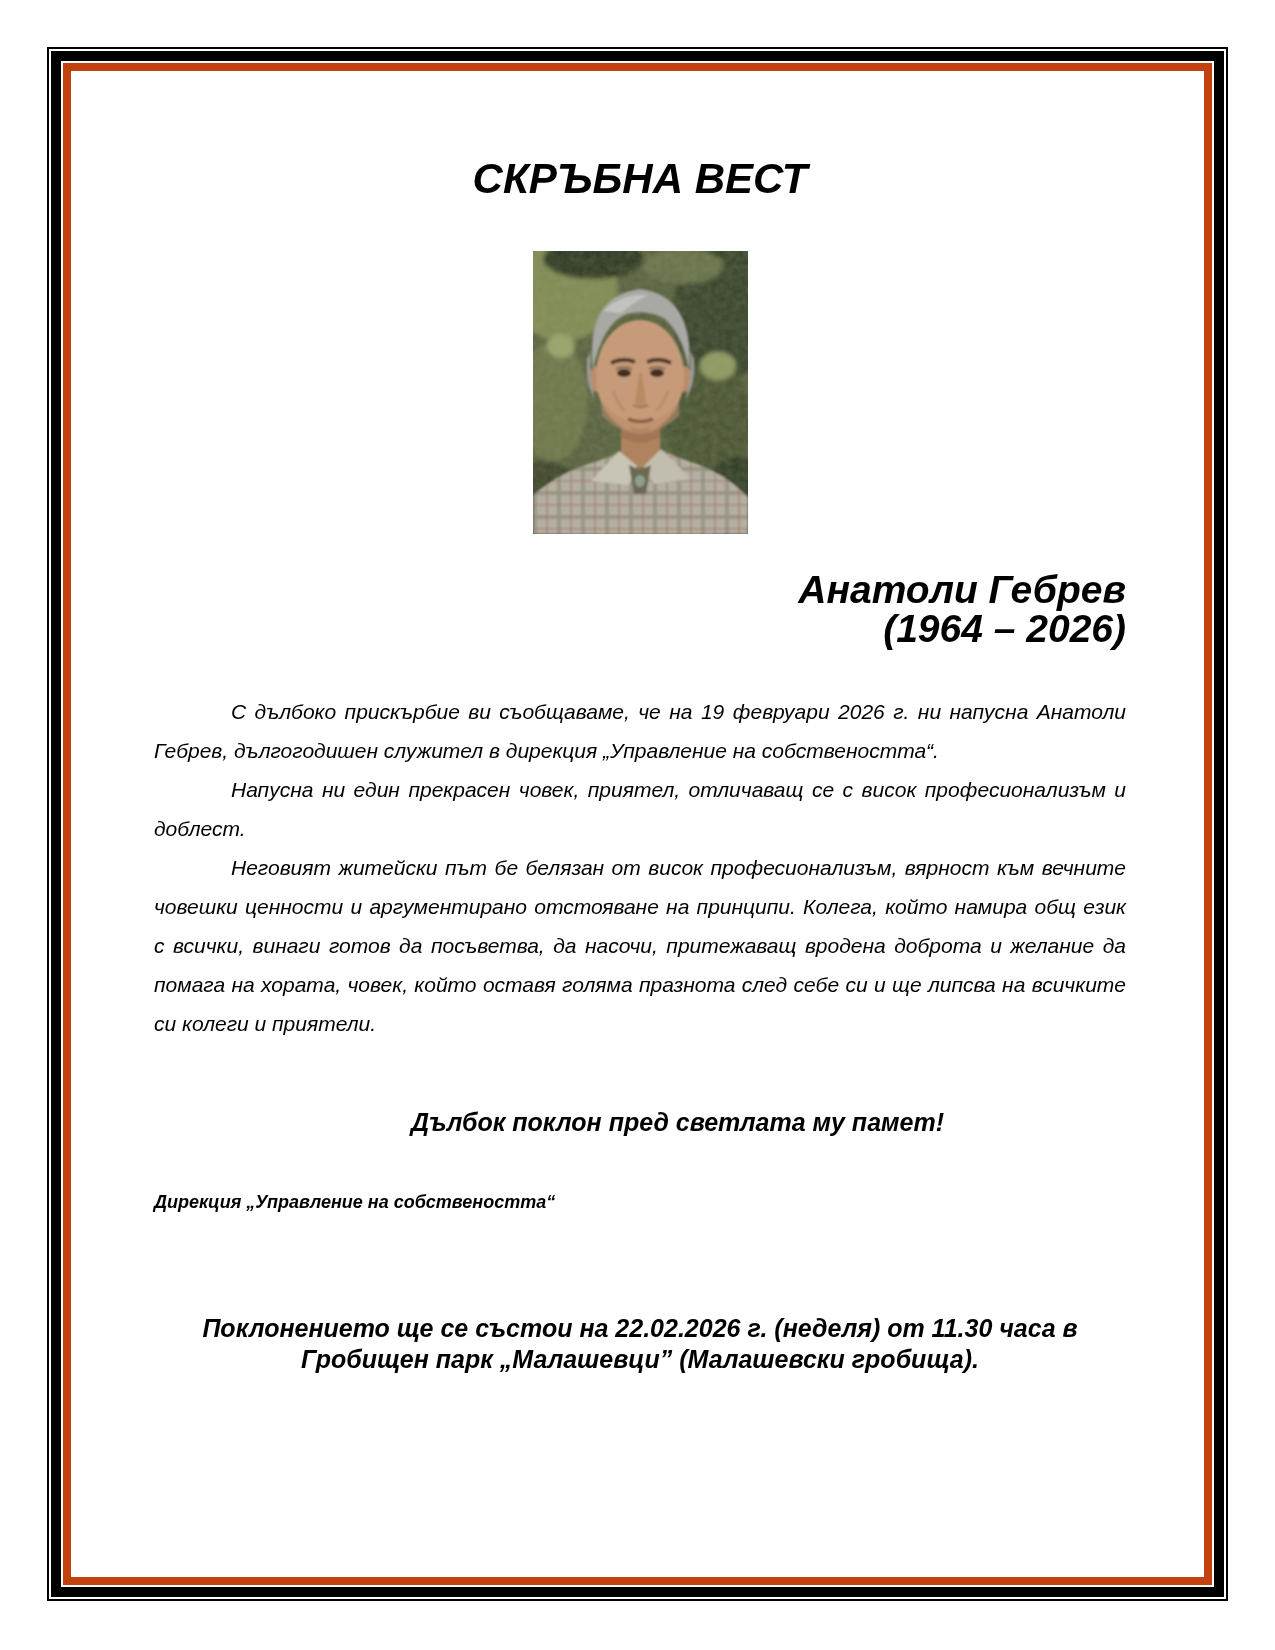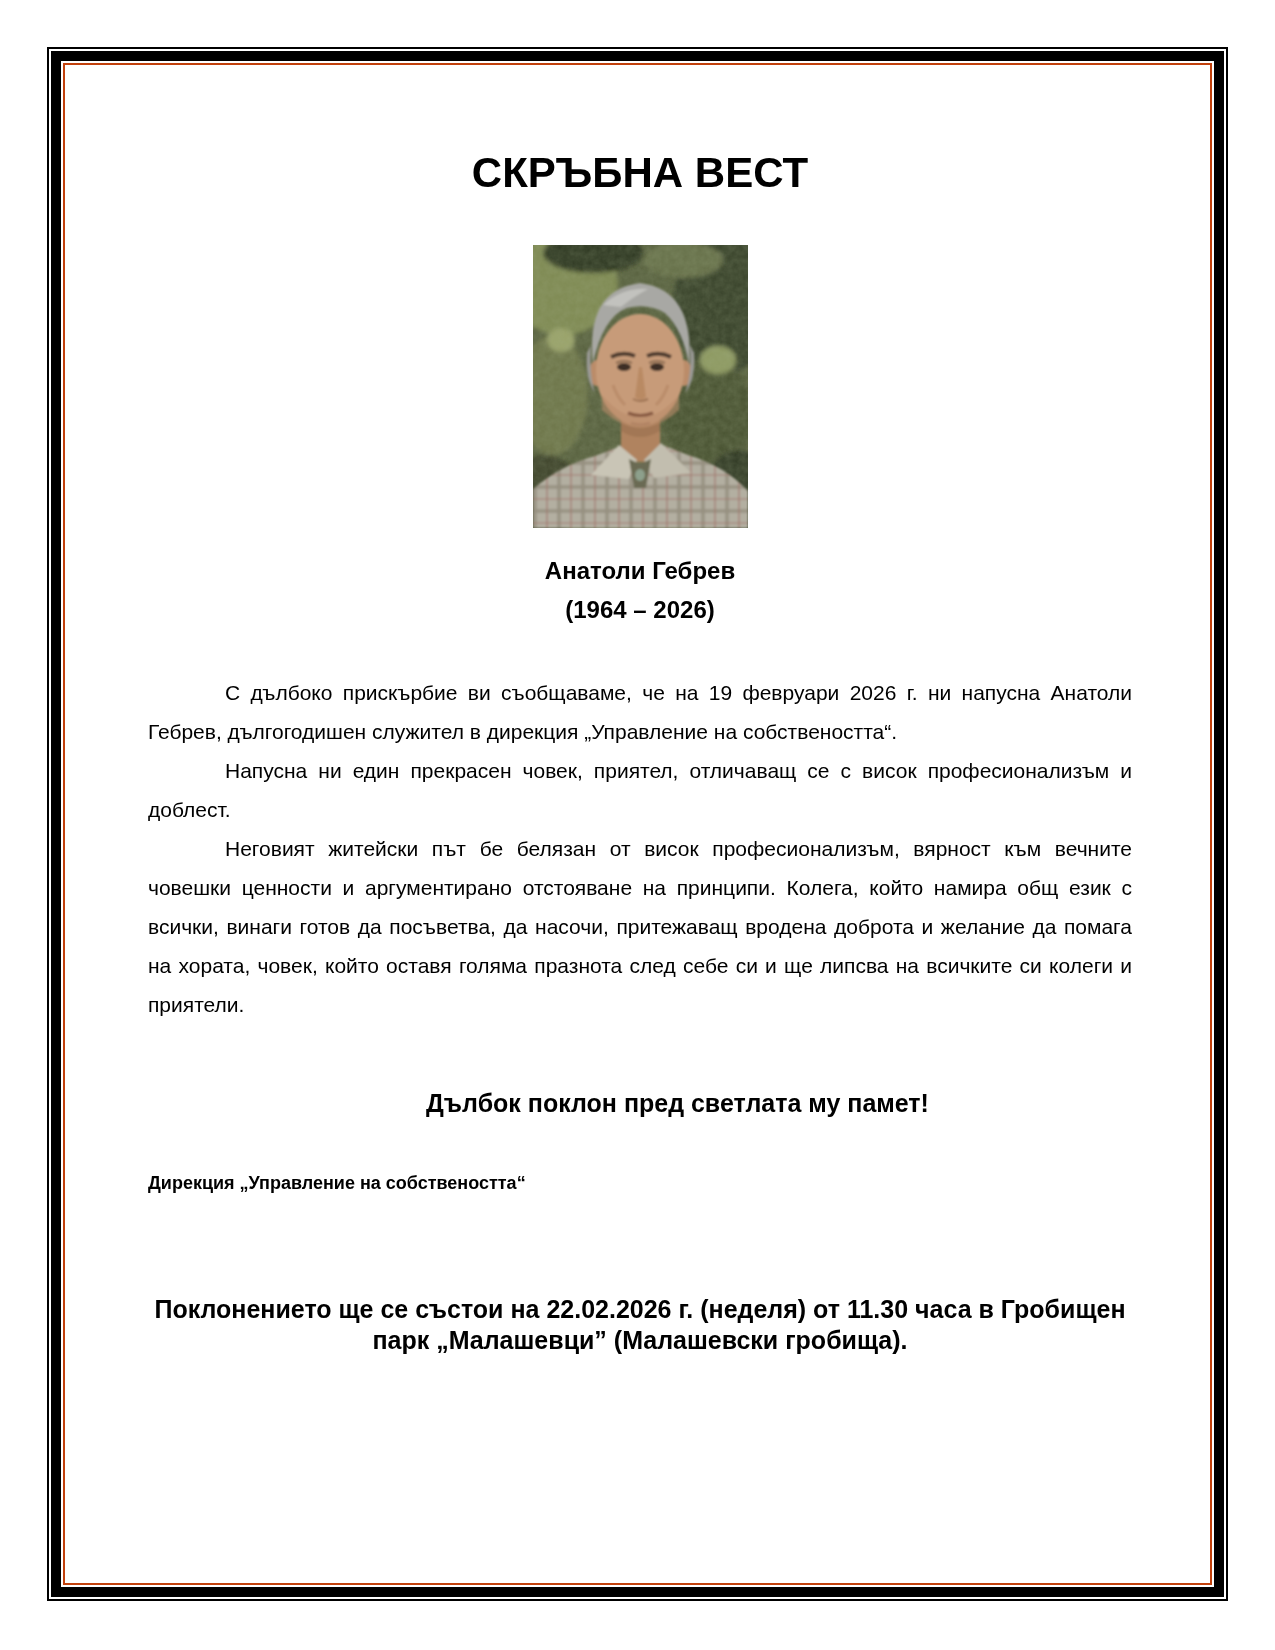--- a/index.html
+++ b/index.html
@@ -20,22 +20,23 @@
     border:2px solid #000;
     padding:2px;
   }
   .frame-mid{
     width:100%;height:100%;
     border:10px solid #000;
     padding:2px;
   }
   .frame-inner{
     width:100%;height:100%;
-    border:2px solid #c2410c;
+    border:8px solid #c2410c;
     overflow:hidden;
+    font-style:italic;
   }
   .content{
     width:100%;height:100%;
     padding:0 78px 0 83px;
   }
   .title{
     margin:84px 0 0 0;
     font-size:42px;
     font-weight:bold;
     line-height:48px;
@@ -43,24 +44,24 @@
     letter-spacing:0px;
   }
   .photo{
     display:block;
     width:215px;height:283px;
     margin:48px auto 0 auto;
     overflow:hidden;
   }
   .photo svg{display:block;width:100%;height:100%;}
   .name-block{
-    margin-top:23px;
-    text-align:center;
-    font-weight:bold;
-    font-size:24px;
+    margin-top:36px;
+    text-align:right;
+    font-weight:bold;
+    font-size:39px;
     line-height:39px;
   }
   .body-par{
     margin:0;
     font-size:21px;
     line-height:39px;
     text-align:justify;
     text-indent:77px;
   }
   .body-par.first{margin-top:44px;}

